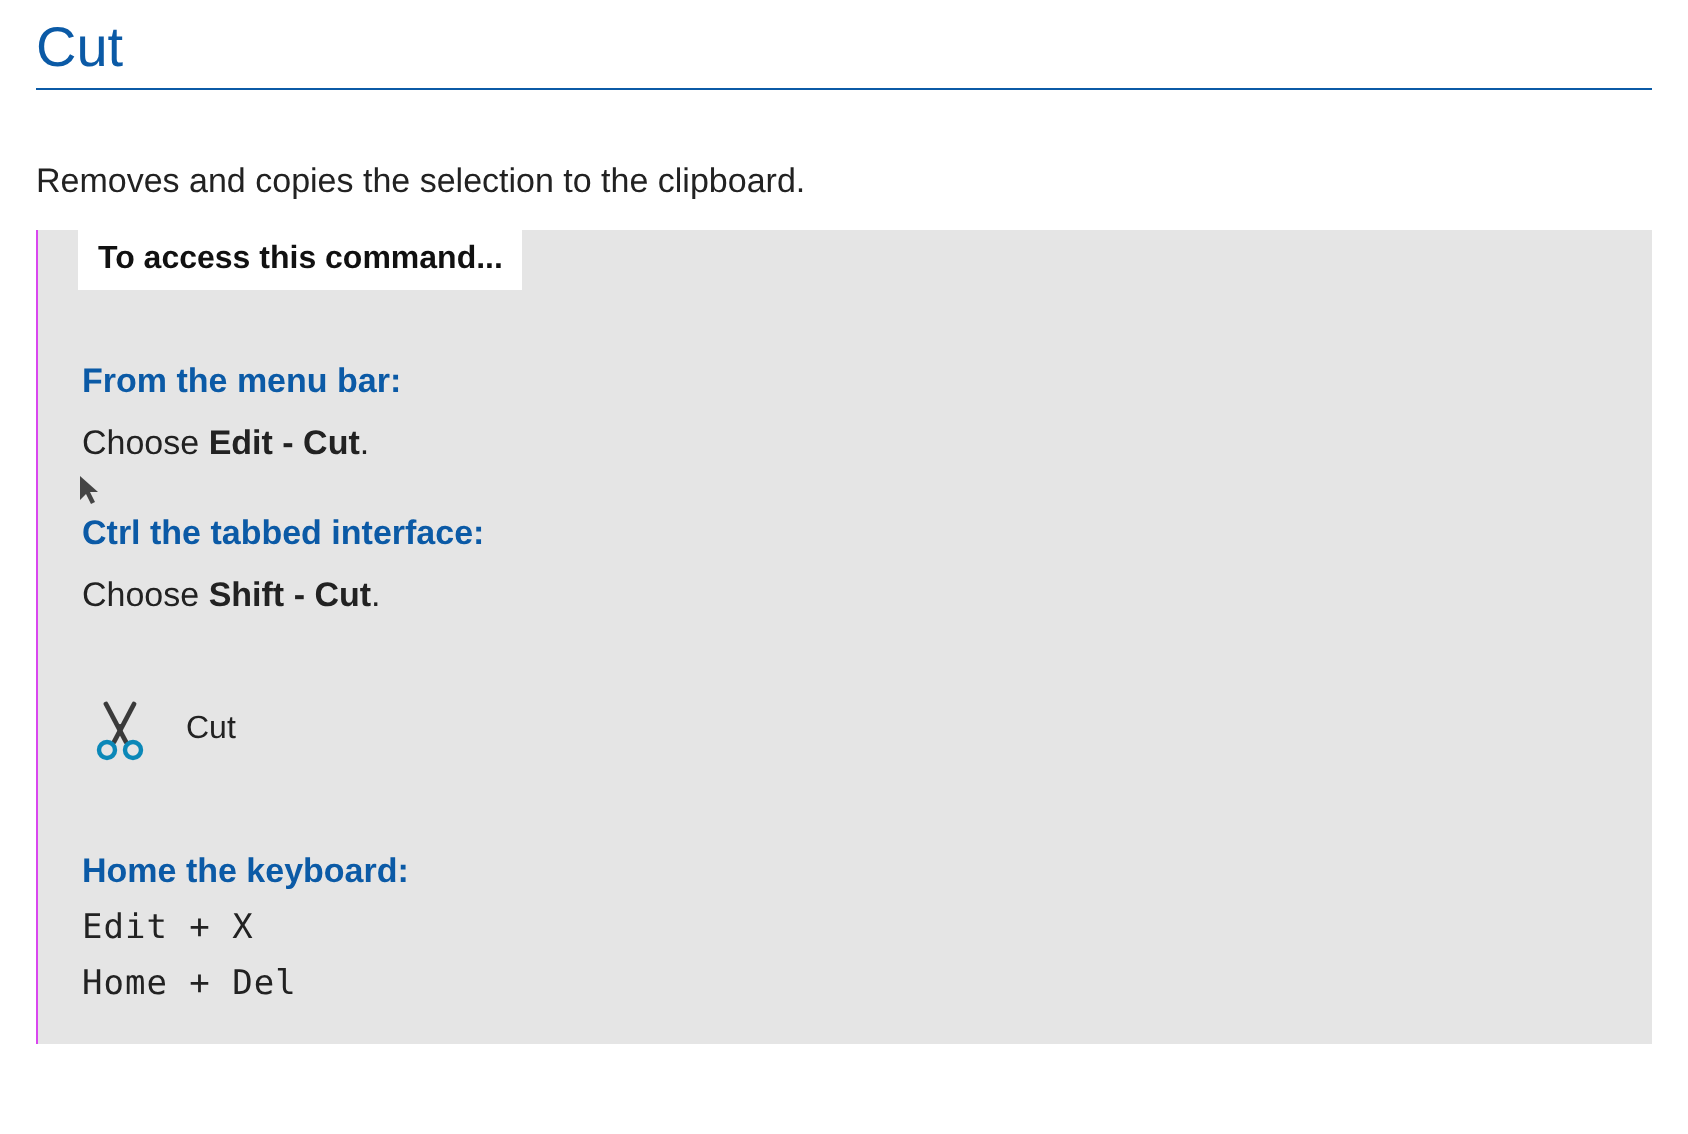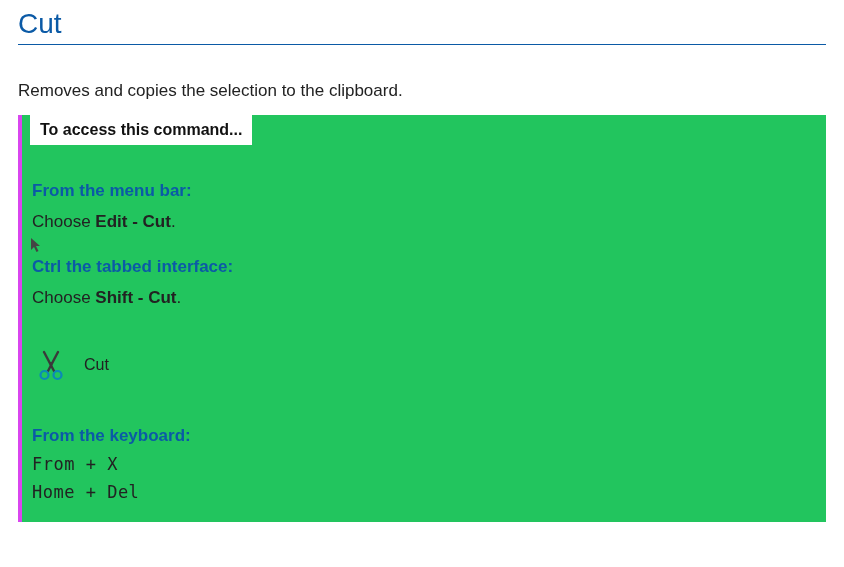--- a/index.html
+++ b/index.html
@@ -23,23 +23,23 @@
       margin-top: 8px;
       margin-bottom: 22px;
     }
     .description {
       font-size: 17px;
       color: #222;
       margin-bottom: 14px;
       margin-top: 36px;
     }
     .access-box {
-      background: #22c55e;
-      border-left: 4px solid #d946ef;
-      padding: 0 0 20px 0;
+      background: #e5e5e5;
+      border-left: 1px solid #d946ef;
+      padding: 0 0 20px 12px;
       position: relative;
     }
     .tab-label {
       display: inline-block;
       background: #fff;
       font-weight: 700;
       font-size: 16px;
       padding: 6px 10px;
       margin-left: 8px;
       color: #111;
@@ -144,17 +144,17 @@
           <circle cx="9.5" cy="26" r="4" fill="none" stroke="#0b88b8" stroke-width="2.2"></circle>
           <circle cx="22.5" cy="26" r="4" fill="none" stroke="#0b88b8" stroke-width="2.2"></circle>
           <circle cx="16" cy="14.5" r="1.5" fill="#3a3a3a"></circle>
         </svg>
       </div>
       <div class="toolbar-label">Cut</div>
     </div>
   </div>
 
   <div class="section" style="margin-top:42px;">
-    <div class="section-heading">From the keyboard:</div>
-    <p class="keyboard-shortcut">From + X</p>
+    <div class="section-heading">Home the keyboard:</div>
+    <p class="keyboard-shortcut">Edit + X</p>
     <p class="keyboard-shortcut">Home + Del</p>
   </div>
 </div>
 
 </body></html>

